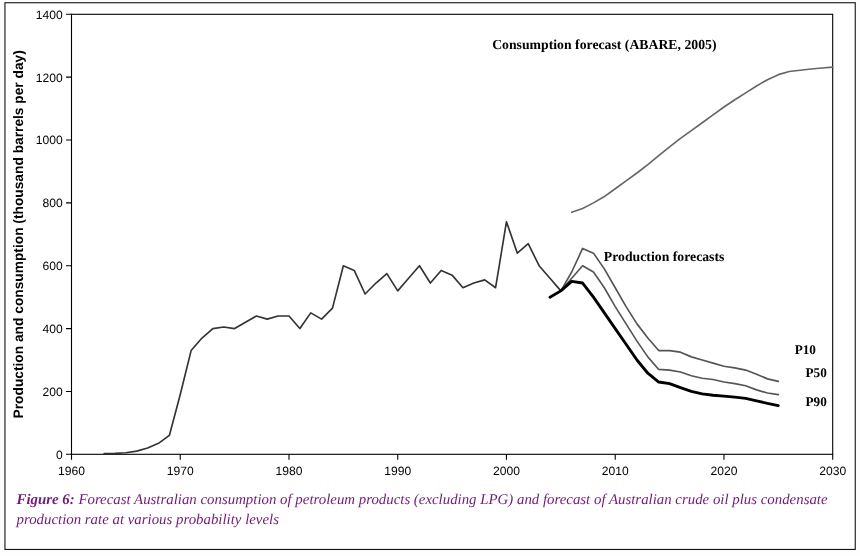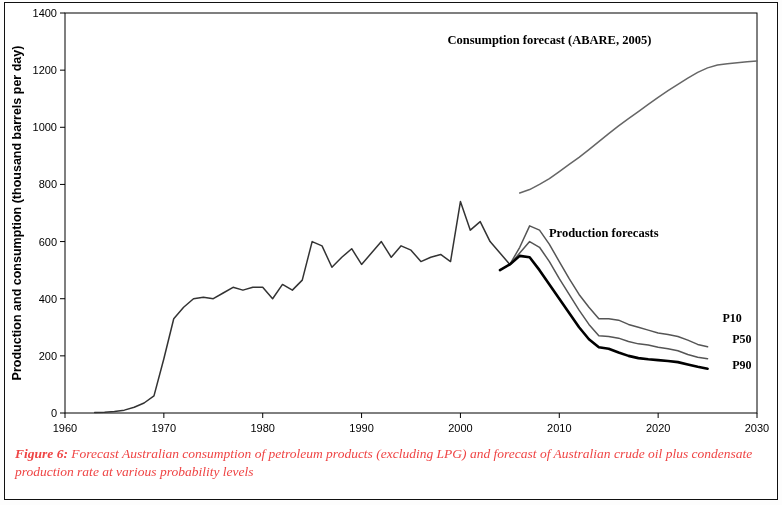--- a/index.html
+++ b/index.html
@@ -38,21 +38,21 @@
   }
   #caption {
     position: absolute;
     left: 10px;
     top: 442px;
     width: 754px;
     font-family: "Liberation Serif", serif;
     font-style: italic;
     font-size: 13.5px;
     line-height: 1.35;
-    color: #ef4444;
+    color: #701a75;
   }
   #caption b {
     font-weight: bold;
     font-style: italic;
   }
   svg { display: block; }
   text { font-family: "Liberation Sans", sans-serif; fill: #000; }
   .tick-label { font-size: 11px; }
   .axis-title { font-size: 12.5px; font-weight: bold; }
   .annot { font-size: 12.5px; font-weight: bold; font-family: "Liberation Serif", serif; }

